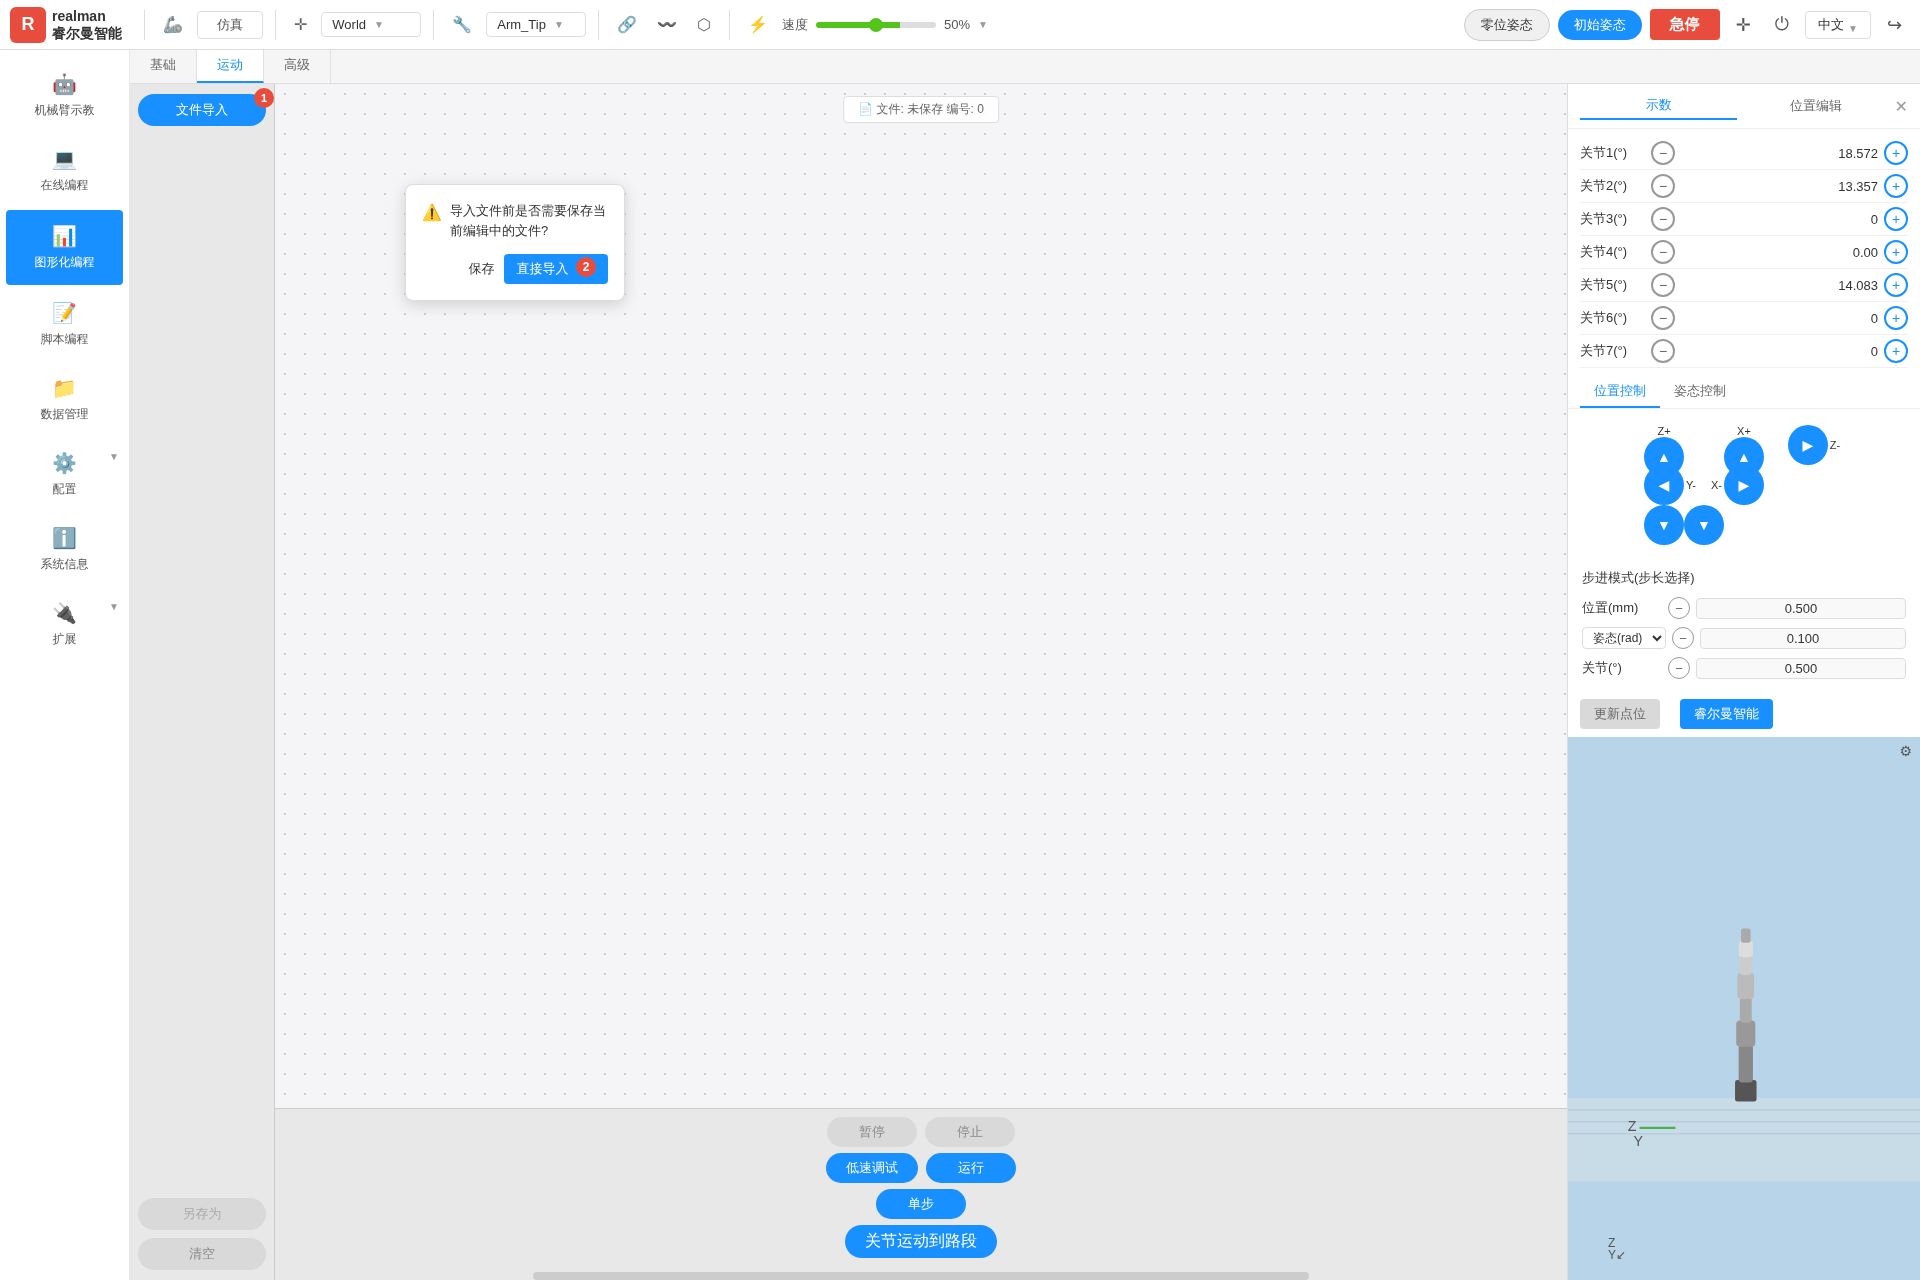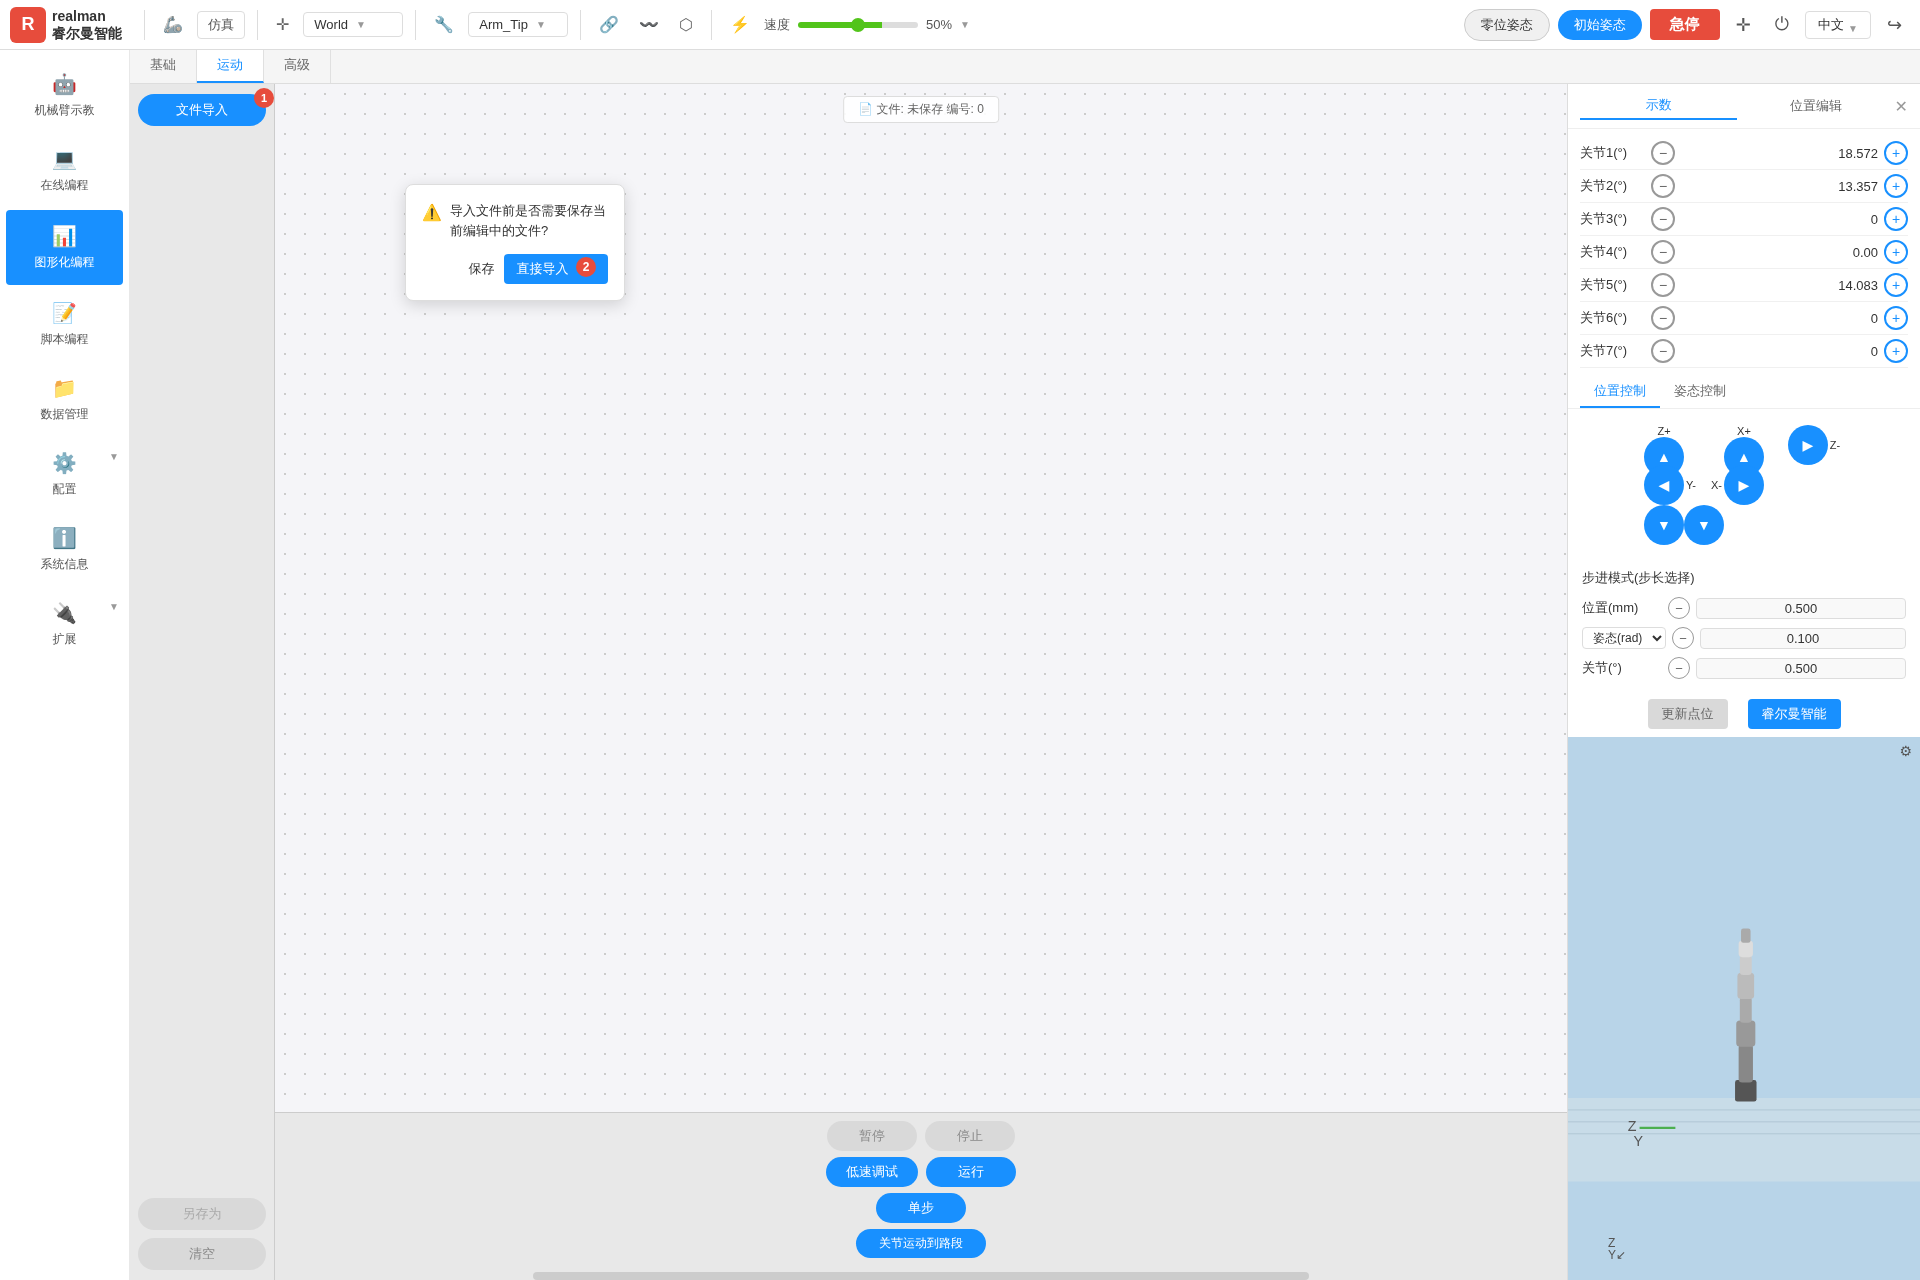--- a/index.html
+++ b/index.html
@@ -20,21 +20,21 @@
     .logo-icon {
       width: 36px; height: 36px;
       background: #e74c3c; border-radius: 6px;
       display: flex; align-items: center; justify-content: center;
       color: #fff; font-size: 18px; font-weight: bold;
     }
     .logo-text { font-size: 14px; color: #333; font-weight: 600; line-height: 1.2; }
     .topbar-sep { width: 1px; height: 30px; background: #ddd; margin: 0 4px; }
     .topbar-btn {
       display: flex; align-items: center; gap: 4px;
-      padding: 4px 10px; border: 1px solid #ddd; border-radius: 4px;
+      padding: 4px 19px; border: 1px solid #ddd; border-radius: 4px;
       background: #fff; cursor: pointer; font-size: 13px; color: #555;
     }
     .topbar-icon { font-size: 16px; color: #666; cursor: pointer; padding: 4px 6px; }
     .dropdown-btn {
       display: flex; align-items: center; gap: 4px;
       padding: 4px 10px; border: 1px solid #ddd; border-radius: 4px;
       background: #fff; cursor: pointer; font-size: 13px; color: #333;
       min-width: 100px;
     }
     .dropdown-btn .arrow { font-size: 10px; color: #999; margin-left: 4px; }
@@ -218,21 +218,21 @@
     .step-label { font-size: 13px; color: #333; flex: 0 0 80px; }
     .step-minus { width: 22px; height: 22px; border-radius: 50%; border: 1px solid #999; background: #fff; display: flex; align-items: center; justify-content: center; cursor: pointer; font-size: 13px; color: #666; }
     .step-input { flex: 1; border: 1px solid #ddd; border-radius: 4px; text-align: center; font-size: 13px; padding: 2px 4px; color: #333; background: #f9f9f9; }
     .step-select {
       border: 1px solid #ddd; border-radius: 4px; padding: 2px 6px;
       font-size: 12px; color: #333; background: #fff; cursor: pointer;
     }
 
     
     .action-row {
-      display: flex; justify-content: center; gap: 20px;
+      display: flex; justify-content: flex-start; gap: 20px;
       padding: 8px 12px;
     }
     .update-btn { background: #d9d9d9; color: #666; border: none; border-radius: 4px; padding: 6px 14px; font-size: 13px; cursor: pointer; }
     .add-btn { background: #1890ff; color: #fff; border: none; border-radius: 4px; padding: 6px 14px; font-size: 13px; cursor: pointer; }
 
     
     .viewport {
       flex: 1; background: #b8d4e8; position: relative; overflow: hidden;
     }
     .viewport-icon { position: absolute; top: 6px; right: 8px; font-size: 14px; color: #555; cursor: pointer; }
@@ -422,21 +422,21 @@
             <button class="ctrl-btn ctrl-btn-gray">停止</button>
           </div>
           <div class="bottom-row">
             <button class="ctrl-btn ctrl-btn-blue">低速调试</button>
             <button class="ctrl-btn ctrl-btn-blue">运行</button>
           </div>
           <div class="bottom-row">
             <button class="ctrl-btn ctrl-btn-blue">单步</button>
           </div>
           <div class="bottom-row">
-            <button class="ctrl-btn ctrl-btn-blue" style="min-width:130px;font-size:12px">关节运动到路段</button>
+            <button class="ctrl-btn ctrl-btn-blue" style="min-width:130px;font-size:16px">关节运动到路段</button>
           </div>
           <div style="height:8px">
             <div class="scroll-hint"></div>
           </div>
         </div>
       </div>
 
       <div class="right-panel">
         <div class="right-panel-header">
           <div class="rp-tab active">示数</div>

